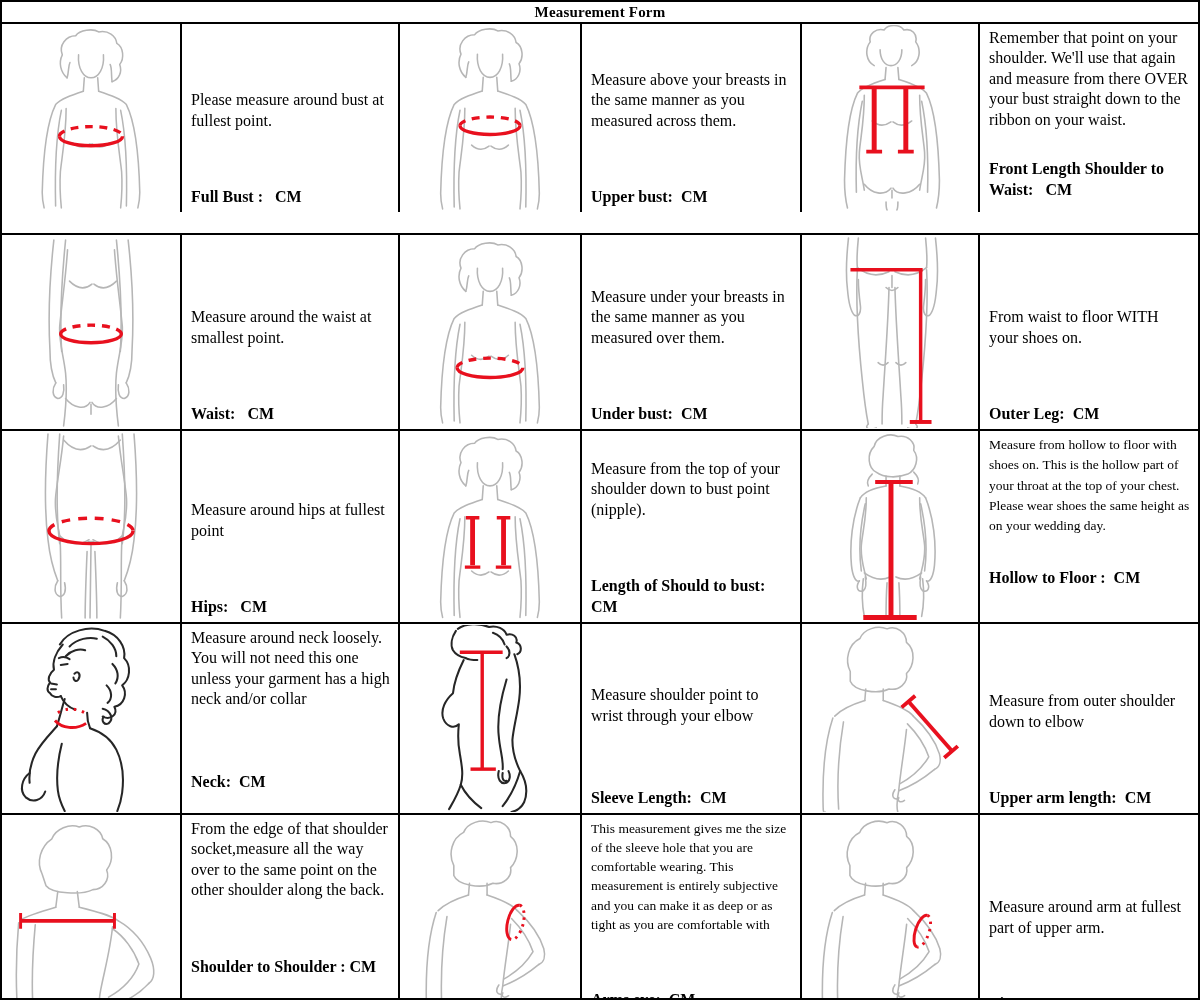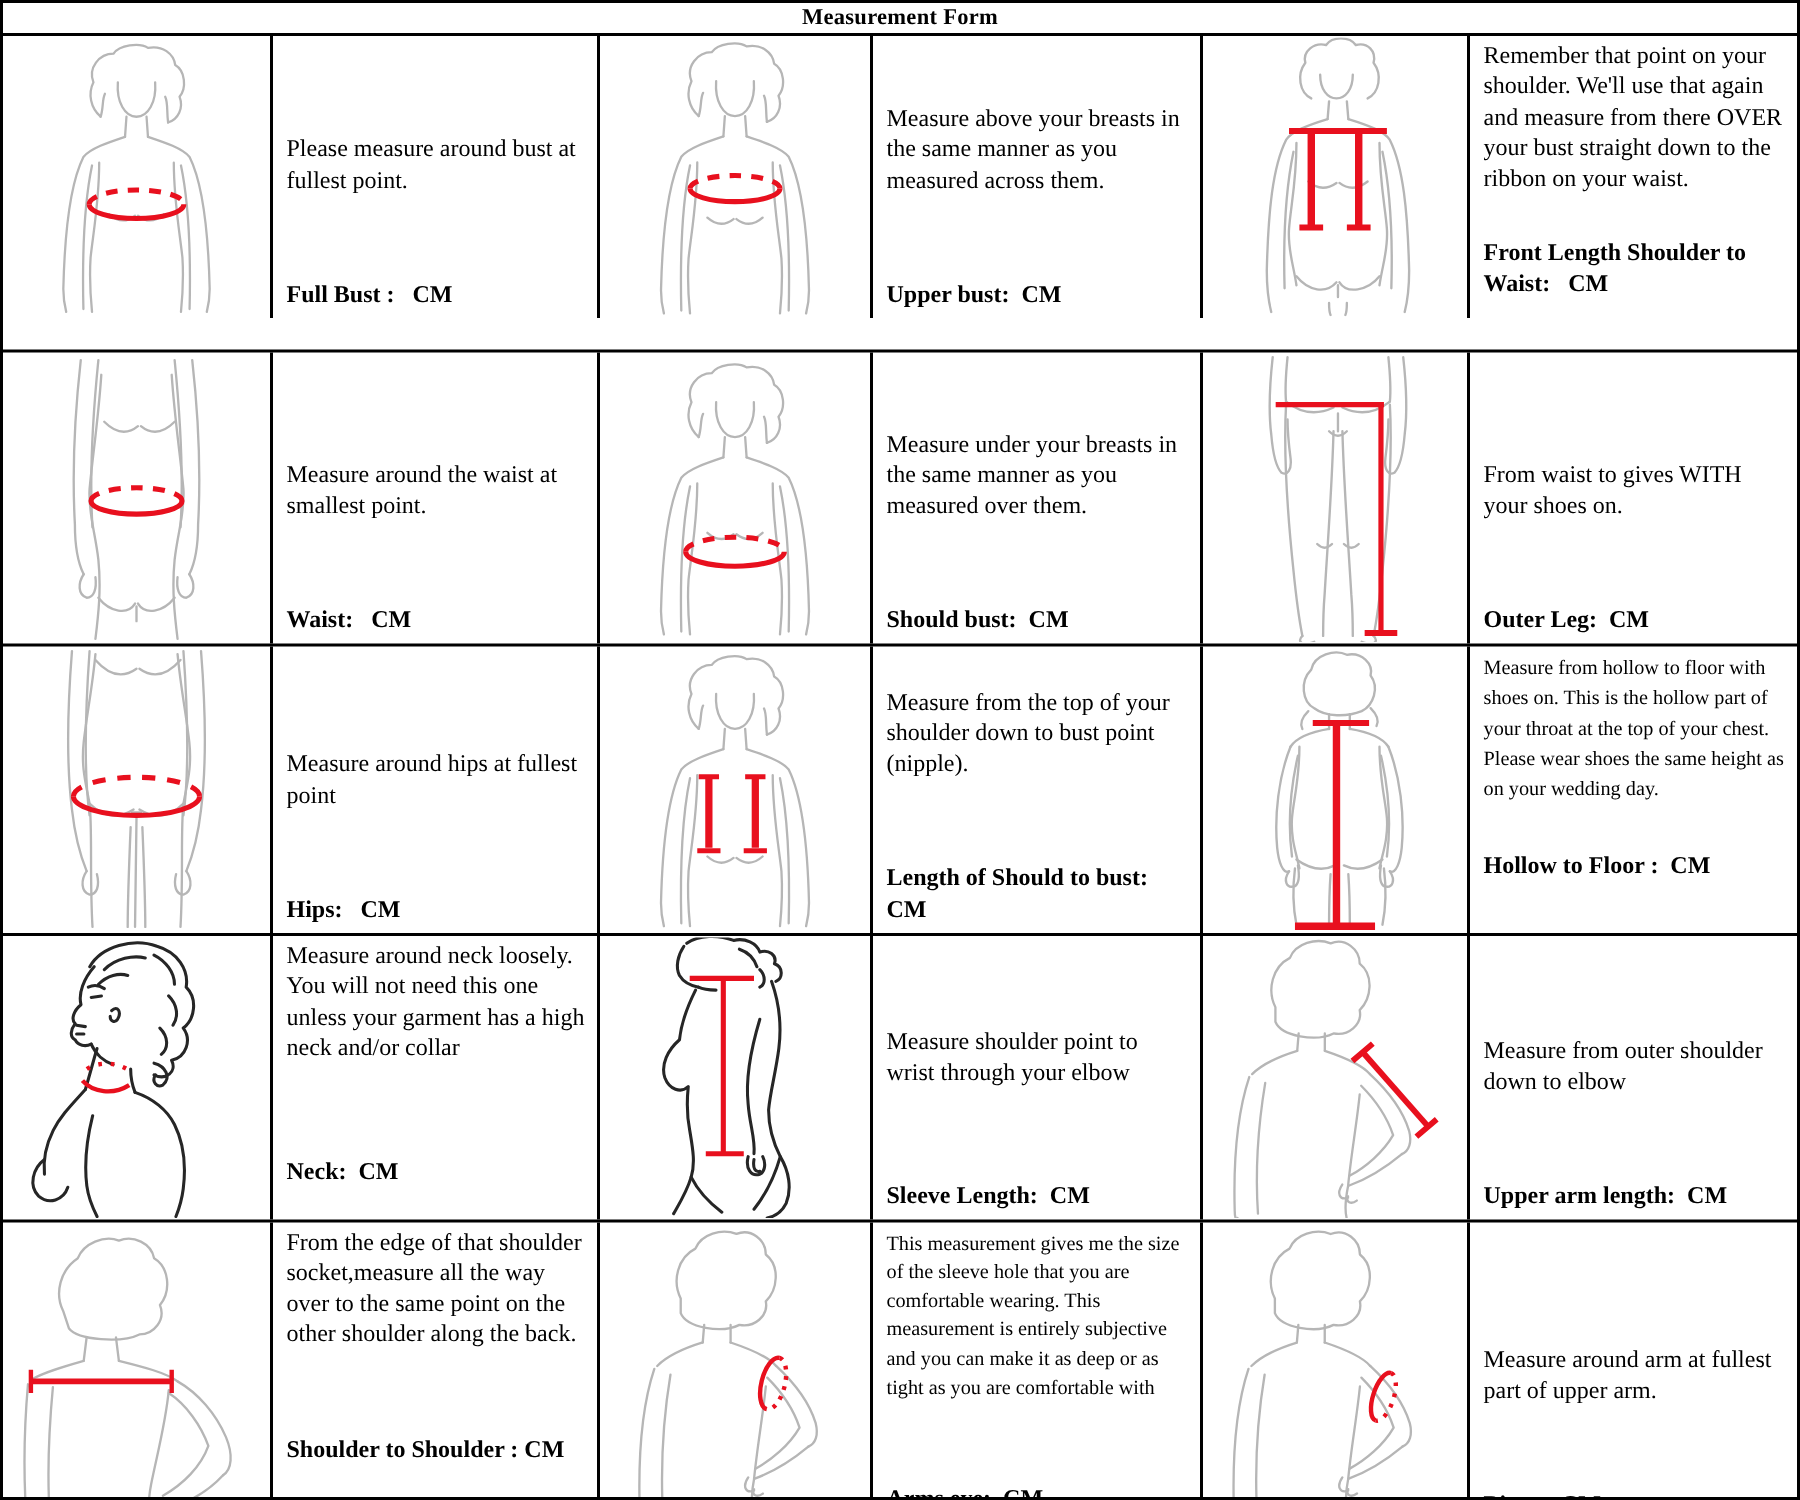--- a/index.html
+++ b/index.html
@@ -147,41 +147,41 @@
         <path class="o" d="M123,86 C128,110 130,144 129,186"></path>
         <path class="o" d="M66,84 C66,110 62,132 60,150 C59,166 60,178 61,188"></path>
         <path class="o" d="M118,84 C118,110 122,132 124,150 C125,166 124,178 123,188"></path>
         <path class="o" d="M73,118 Q82,126 91,119 M93,119 Q102,126 111,118"></path>
         <path class="r" stroke-width="3.5" d="M58,131 A34,10 0 0 0 126,131"></path>
         <path class="r" stroke-width="3.5" stroke-dasharray="8,7" d="M58,131 A34,10 0 0 1 126,131"></path>
       </svg>
     </div>
     <div class="cell txt">
       <div class="desc">Measure under your breasts in the same manner as you measured over them.</div>
-      <div class="label mt28">Should bust:  CM</div>
+      <div class="label mt28">Under bust:  CM</div>
     </div>
     <div class="cell img" aria-label="figure-outer-leg">
       <svg viewBox="0 0 176 194" preserveAspectRatio="xMidYMid meet">
         <path class="o" d="M56,2 C55,12 54,22 55,32 M124,2 C125,12 126,22 125,32"></path>
         <path class="o" d="M46,2 C44,20 43,38 45,54 C46,66 48,76 52,80 C56,82 59,78 58,70 C57,62 56,52 56,44"></path>
         <path class="o" d="M134,2 C136,20 137,38 135,54 C134,66 132,76 128,80 C124,82 121,78 122,70 C123,62 124,52 124,44"></path>
         <path class="o" d="M55,32 Q70,44 87,36 M93,36 Q110,44 125,32 M90,40 L90,52 M84,52 Q90,58 96,52"></path>
         <path class="o" d="M55,34 C53,70 56,108 60,146 C62,166 64,180 66,190"></path>
         <path class="o" d="M87,52 C86,90 83,128 81,162 C80,174 80,184 80,190"></path>
         <path class="o" d="M125,34 C127,70 124,108 120,146 C118,166 116,180 114,190"></path>
         <path class="o" d="M93,52 C94,90 97,128 99,162 C100,174 100,184 100,190"></path>
         <path class="o" d="M76,128 q5,5 10,0 M94,128 q5,5 10,0"></path>
         <path class="o" d="M66,190 C62,194 66,197 74,194 M114,190 C118,194 114,197 106,194"></path>
         <path class="r" stroke-width="3.5" d="M48,34 L121,34"></path>
         <path class="r" stroke-width="3.5" d="M119,34 L119,188"></path>
         <path class="r" stroke-width="4" d="M108,188 L130,188"></path>
       </svg>
     </div>
     <div class="cell txt">
-      <div class="desc">From waist to gives WITH your shoes on.</div>
+      <div class="desc">From waist to floor WITH your shoes on.</div>
       <div class="label mt28">Outer Leg:  CM</div>
     </div>
   </div>
 
   <div class="row r3">
     <div class="cell img" aria-label="figure-hips">
       <svg viewBox="0 0 180 193" preserveAspectRatio="xMidYMid meet">
         <path class="o" d="M62,8 Q76,24 90,14 M92,14 Q106,24 120,8"></path>
         <path class="o" d="M46,2 C43,40 42,78 46,110 C48,128 52,142 56,152"></path>
         <path class="o" d="M58,2 C55,44 54,84 58,114"></path>

